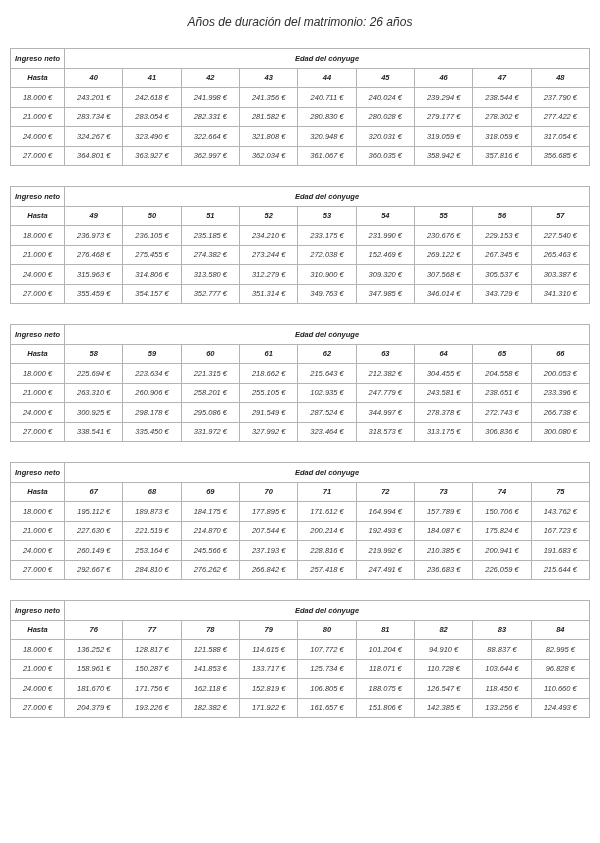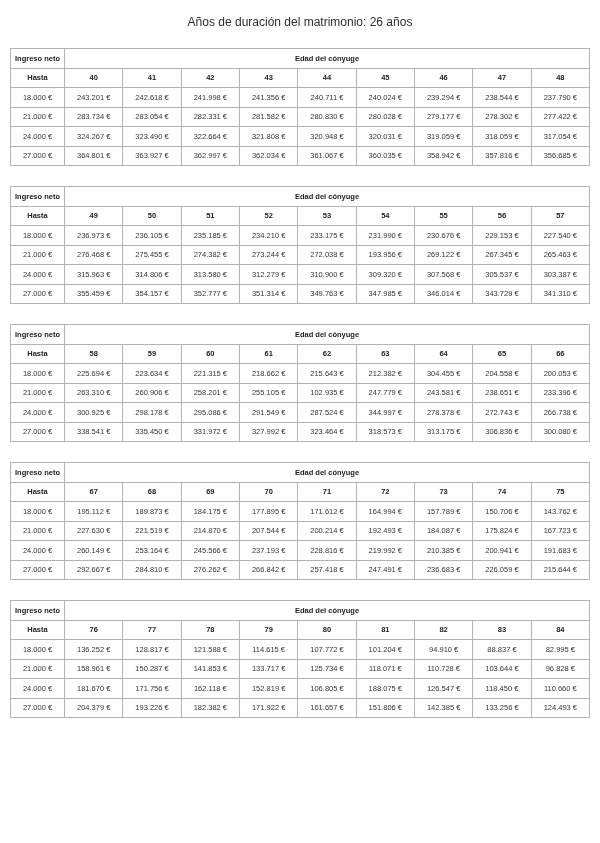--- a/index.html
+++ b/index.html
@@ -11,20 +11,21 @@
   body {
     height: 843px;
     font-family: "Liberation Sans", "DejaVu Sans", sans-serif;
     color: #333333;
   }
   .page {
     width: 600px;
     height: 843px;
     background: #ffffff;
     overflow: hidden;
+    font-style: italic;
   }
   .title {
     margin: 15px 0 19px 0;
     font-size: 12px;
     font-weight: normal;
     line-height: 14px;
     text-align: center;
     color: #2e2e2e;
   }
   table.grid {
@@ -180,21 +181,21 @@
             <td>229.153 €</td>
             <td>227.540 €</td>
           </tr>
           <tr>
             <td>21.000 €</td>
             <td>276.468 €</td>
             <td>275.455 €</td>
             <td>274.382 €</td>
             <td>273.244 €</td>
             <td>272.038 €</td>
-            <td>193.956 €</td>
+            <td>152.469 €</td>
             <td>269.122 €</td>
             <td>267.345 €</td>
             <td>265.463 €</td>
           </tr>
           <tr>
             <td>24.000 €</td>
             <td>315.963 €</td>
             <td>314.806 €</td>
             <td>313.580 €</td>
             <td>312.279 €</td>

